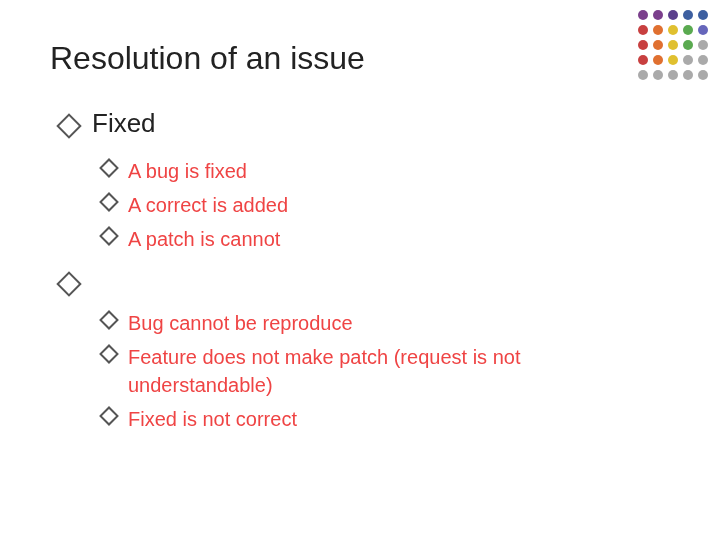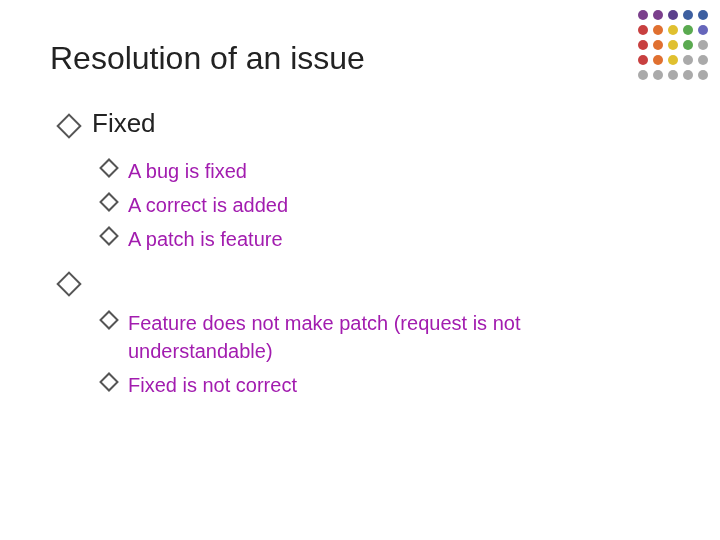--- a/index.html
+++ b/index.html
@@ -77,21 +77,21 @@
       height: 14px;
       border: 2px solid #555;
       transform: rotate(45deg);
       margin-top: 4px;
       margin-right: 12px;
       flex-shrink: 0;
     }
 
     .sub-label {
       font-size: 20px;
-      color: #a21caf;
+      color: #ef4444;
       font-family: 'Comic Sans MS', cursive, sans-serif;
       line-height: 1.4;
     }
 
     
     .dot-grid {
       position: absolute;
       top: 10px;
       right: 10px;
       display: grid;
@@ -150,27 +150,31 @@
         <div class="sub-item">
           <span class="sub-bullet"></span>
           <span class="sub-label">A bug is fixed</span>
         </div>
         <div class="sub-item">
           <span class="sub-bullet"></span>
           <span class="sub-label">A correct is added</span>
         </div>
         <div class="sub-item">
           <span class="sub-bullet"></span>
-          <span class="sub-label">A patch is feature</span>
+          <span class="sub-label">A patch is cannot</span>
         </div>
       </div>
       <div class="top-level-item">
         <span class="top-bullet"></span>
       </div>
       <div class="sub-items">
+        <div class="sub-item">
+          <span class="sub-bullet"></span>
+          <span class="sub-label">Bug cannot be reproduce</span>
+        </div>
         <div class="sub-item">
           <span class="sub-bullet"></span>
           <span class="sub-label">Feature does not make patch (request is not understandable)</span>
         </div>
         <div class="sub-item">
           <span class="sub-bullet"></span>
           <span class="sub-label">Fixed is not correct</span>
         </div>
       </div>
     </div>

